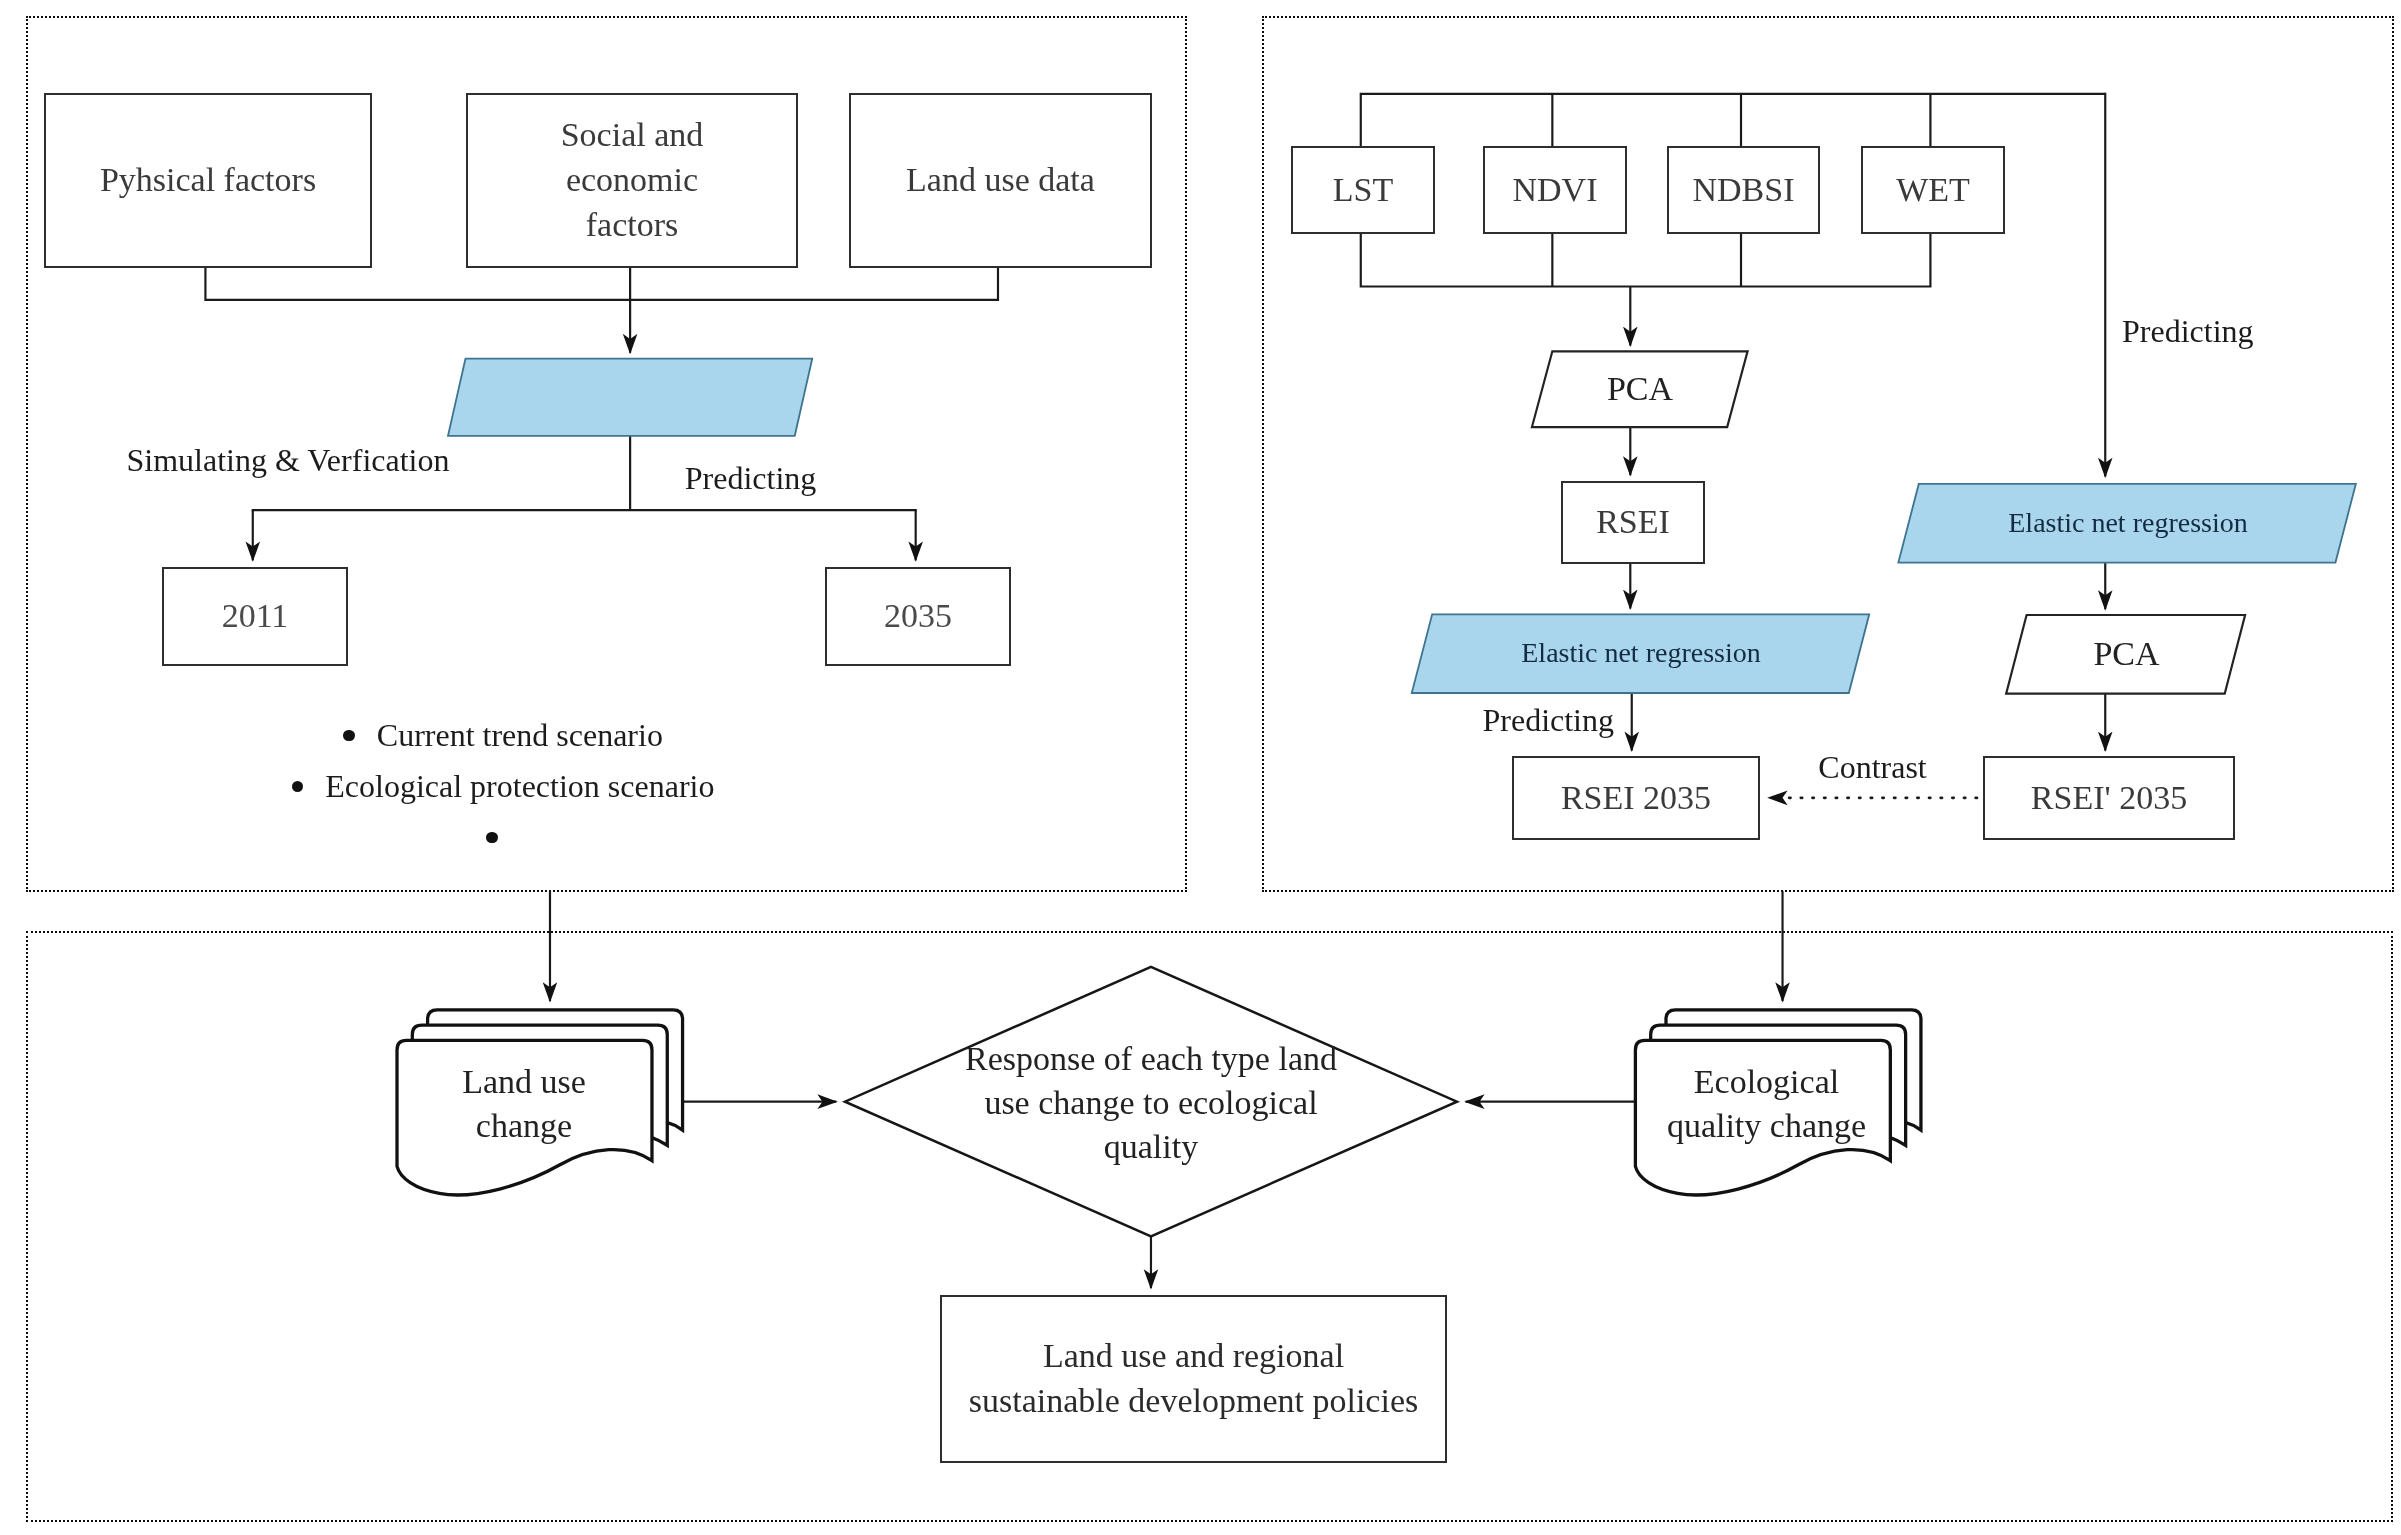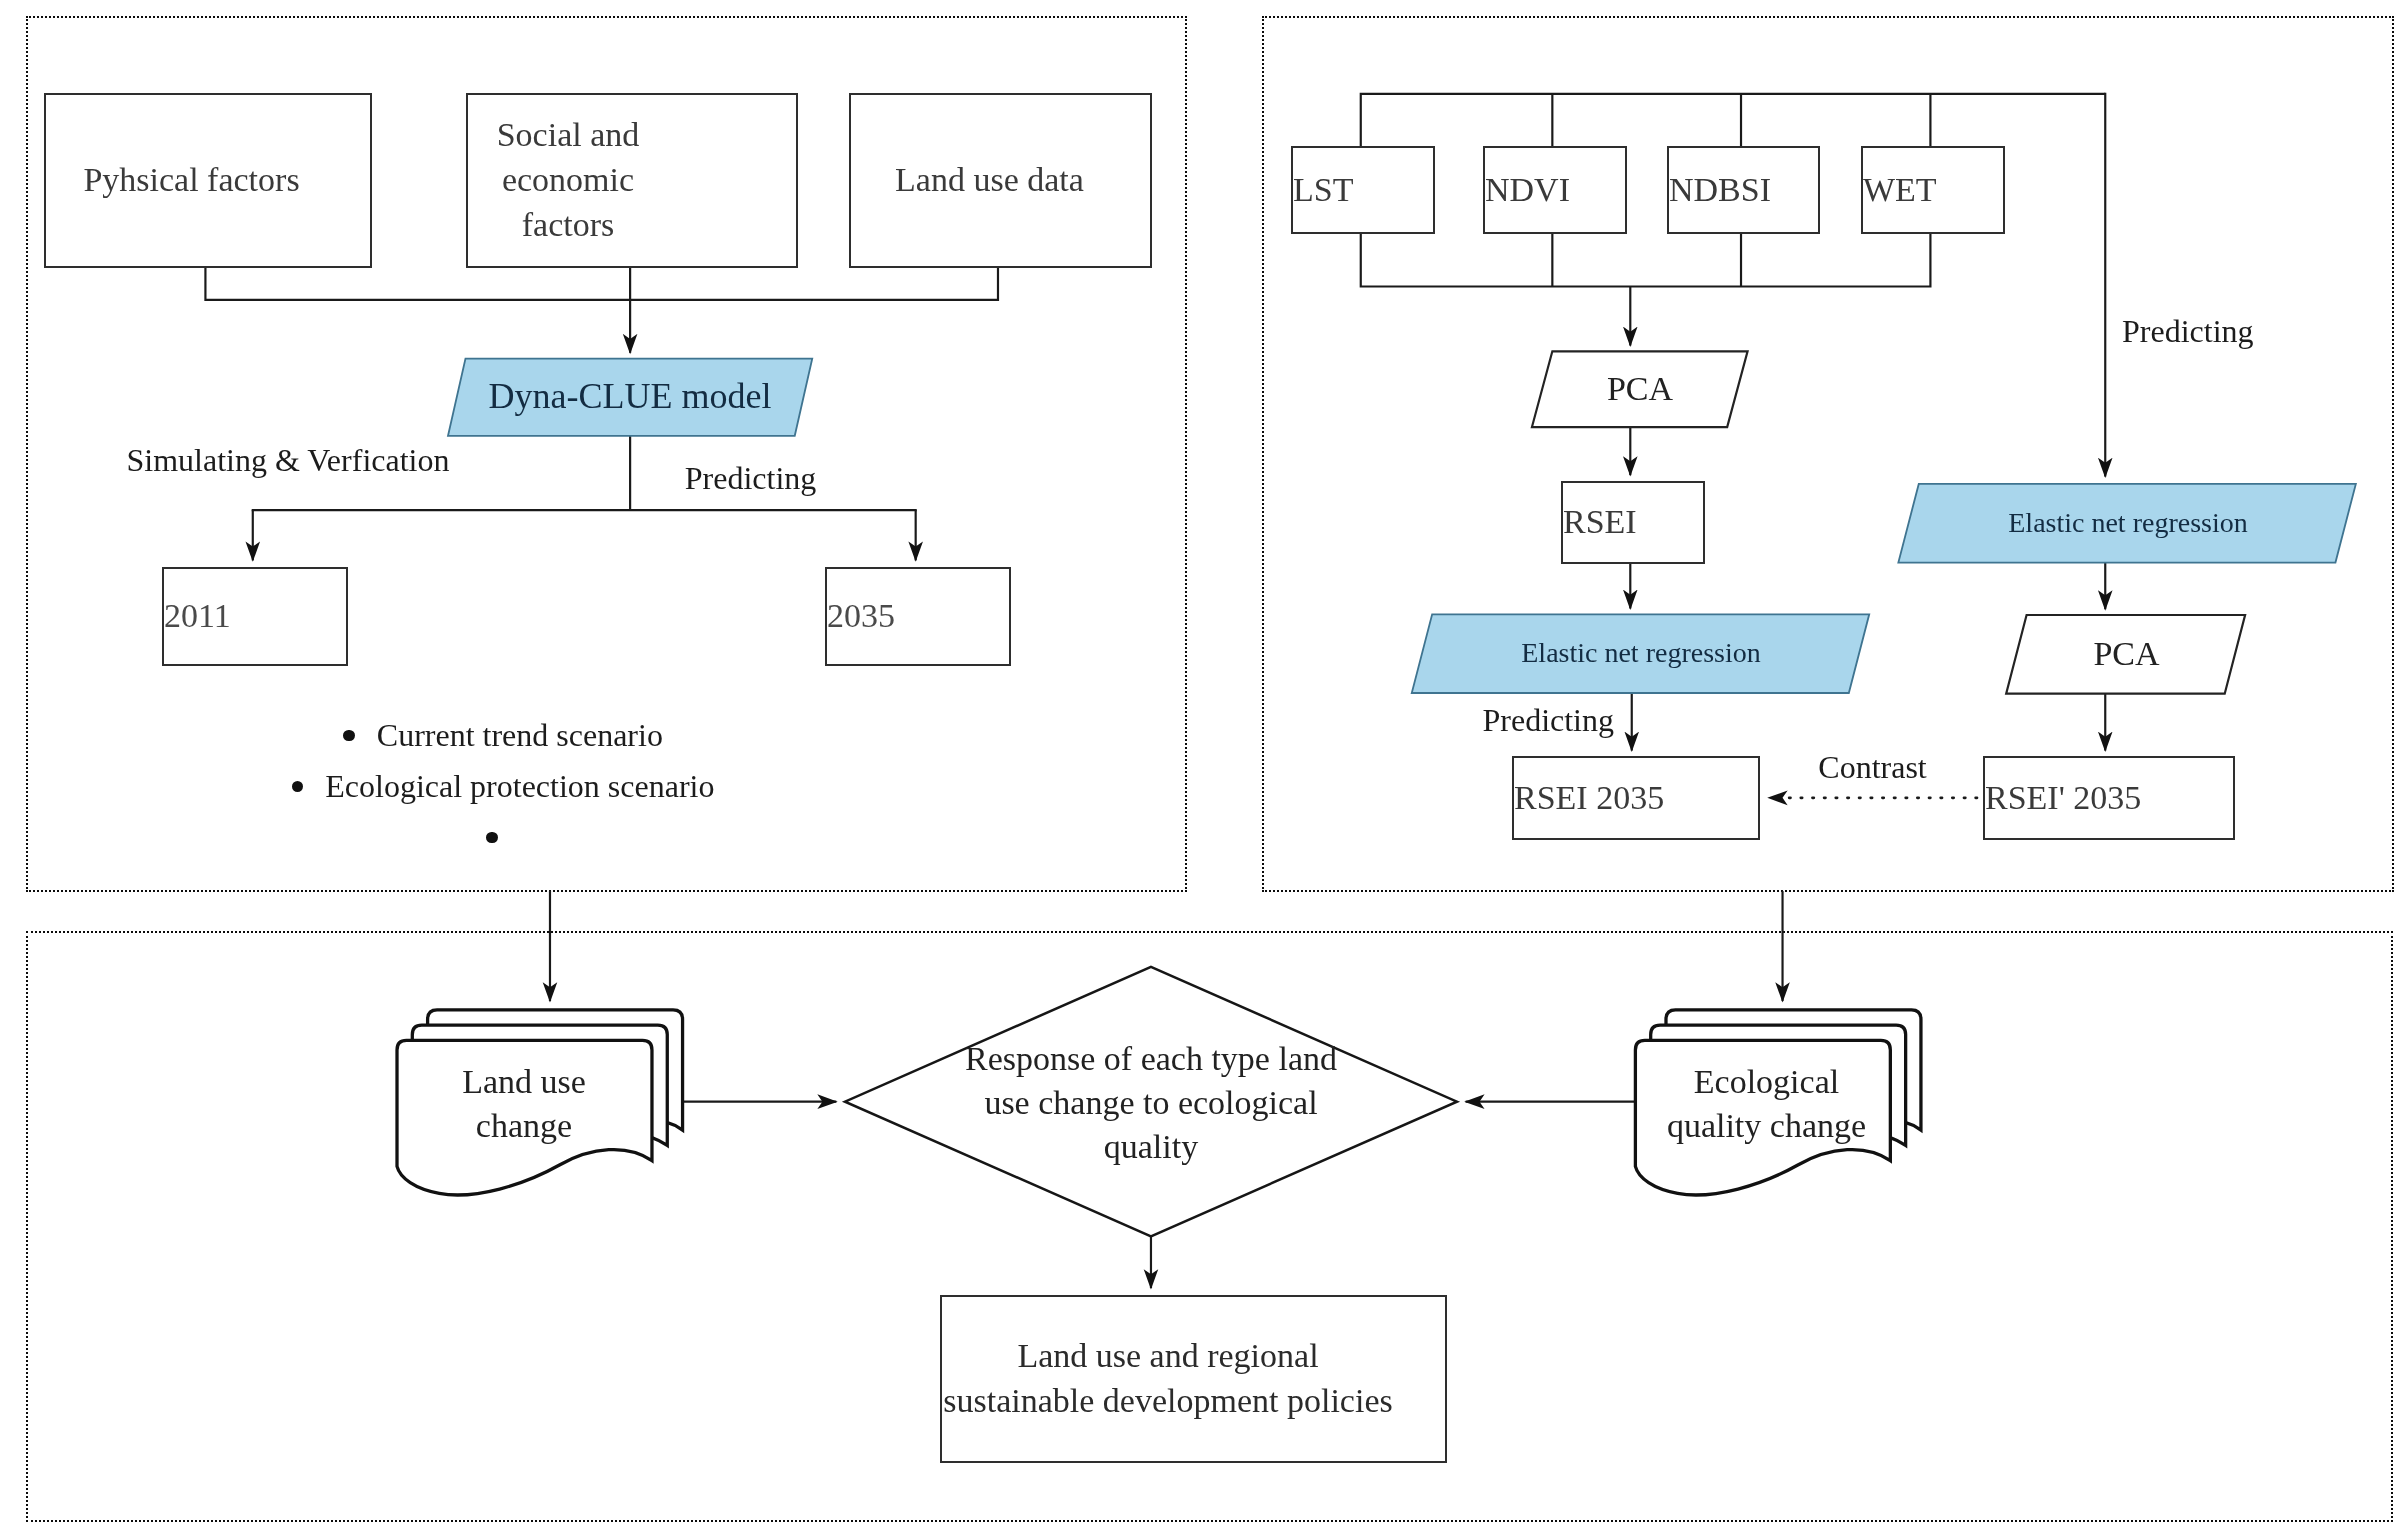--- a/index.html
+++ b/index.html
@@ -4,21 +4,21 @@
 <style>
   html,body{margin:0;padding:0;background:#ffffff;}
   .canvas{
     position:relative;width:2401px;height:1536px;background:#ffffff;
     font-family:"Liberation Serif","DejaVu Serif",serif;color:#222;overflow:hidden;
   }
   .panel{position:absolute;border:2.9px dotted #0b0b0b;background:transparent;}
   svg.layer{position:absolute;left:0;top:0;width:2401px;height:1536px;}
   .nbox{
     position:absolute;border:2.2px solid #2e2e2e;background:#ffffff;
-    display:flex;align-items:center;text-align:center;
+    display:flex;align-items:center;justify-content:center;text-align:center;
     font-size:34px;color:#3a3a3a;line-height:1.32;
   }
   .lbl{
     position:absolute;display:flex;align-items:center;justify-content:center;
     text-align:center;font-size:32px;color:#1c1c1c;line-height:1.3;
   }
   .lbl.left{justify-content:flex-start;text-align:left;}
   .lbl.right{justify-content:flex-end;text-align:right;}
   .shape-lbl{
     position:absolute;display:flex;align-items:center;justify-content:center;
@@ -107,21 +107,20 @@
   <div class="nbox" style="left:44px;top:93px;width:324px;height:171px;">
     <span class="wrapspan" style="width:291px;">Pyhsical factors</span>
   </div>
   <div class="nbox" style="left:466px;top:93px;width:328px;height:171px;">
     <span class="wrapspan" style="width:200px;">Social and economic factors</span>
   </div>
   <div class="nbox" style="left:849px;top:93px;width:299px;height:171px;">
     <span class="wrapspan" style="width:277px;">Land use data</span>
   </div>
 
-  <div class="shape-lbl accent-lbl dyna-lbl" style="left:448px;top:358px;width:364px;height:77px;">Dyna-CLUE model</div>
 
   <div class="lbl" style="left:55px;top:428px;width:466px;height:45px;margin-top:10px;">Simulating &amp; Verfication</div>
   <div class="lbl" style="left:641px;top:456px;width:219px;height:45px;">Predicting</div>
 
   <div class="nbox year" style="left:162px;top:567px;width:182px;height:95px;">2011</div>
   <div class="nbox year" style="left:825px;top:567px;width:182px;height:95px;">2035</div>
 
   <div class="bullets" style="left:146px;top:710px;width:714px;height:154px;align-items:center;">
     <div class="bullet-row">
       <span class="bullet-dot"></span>

